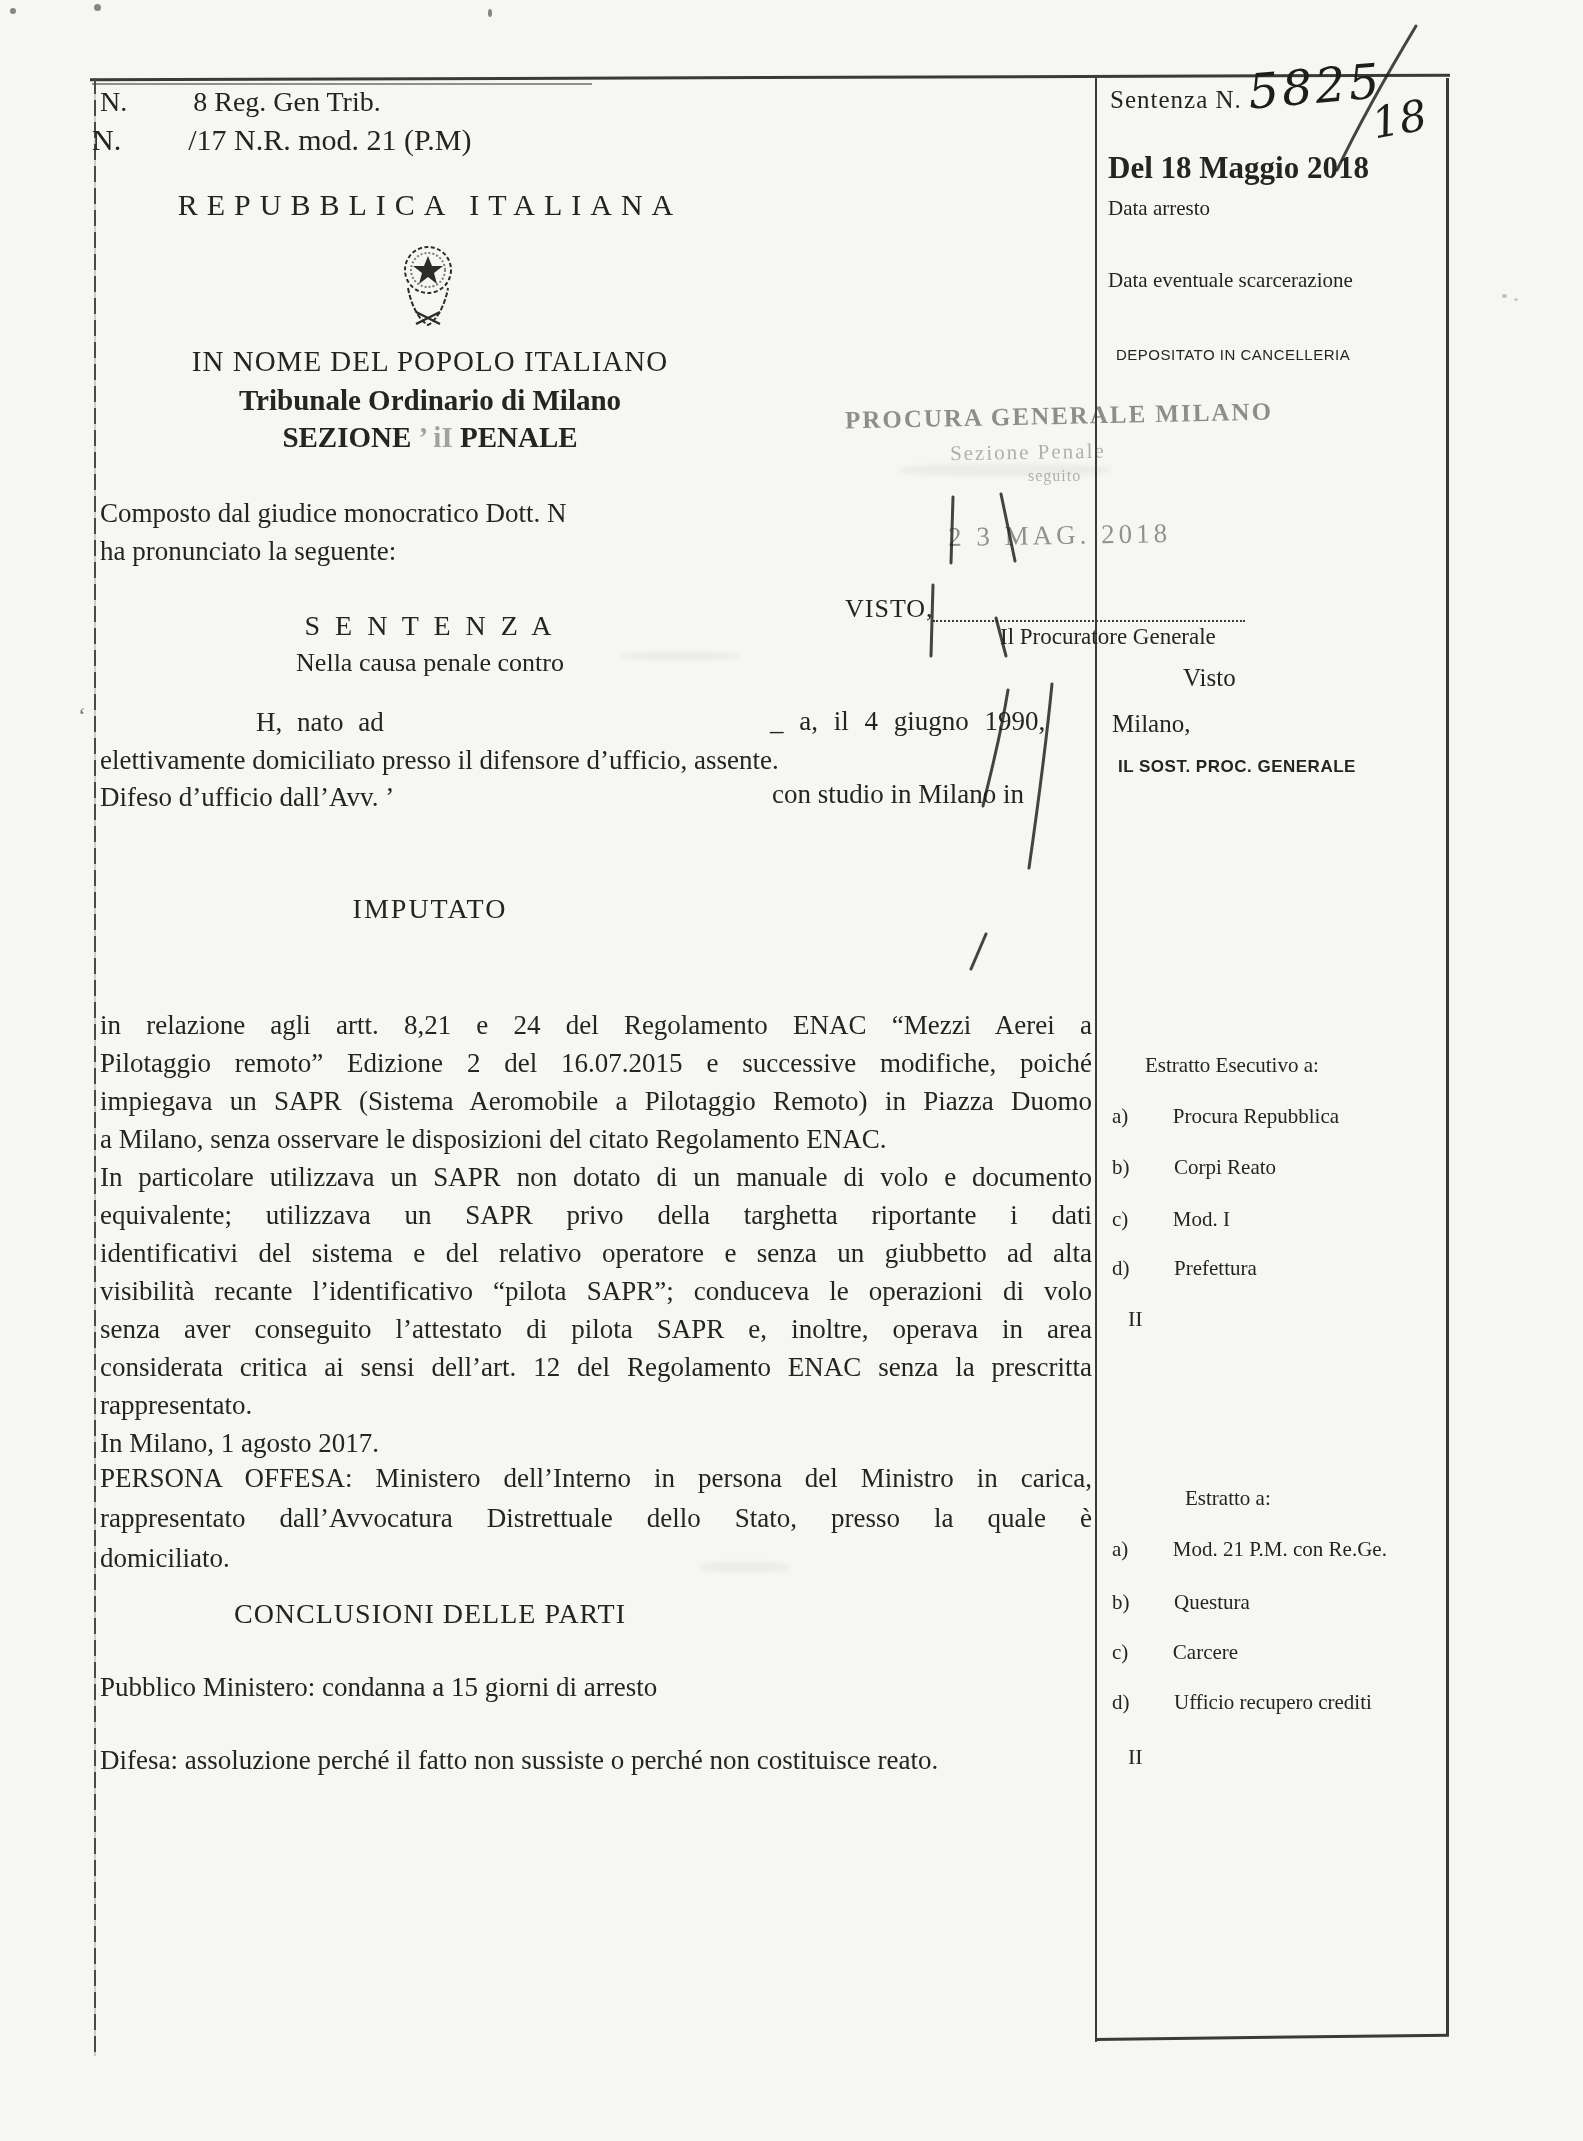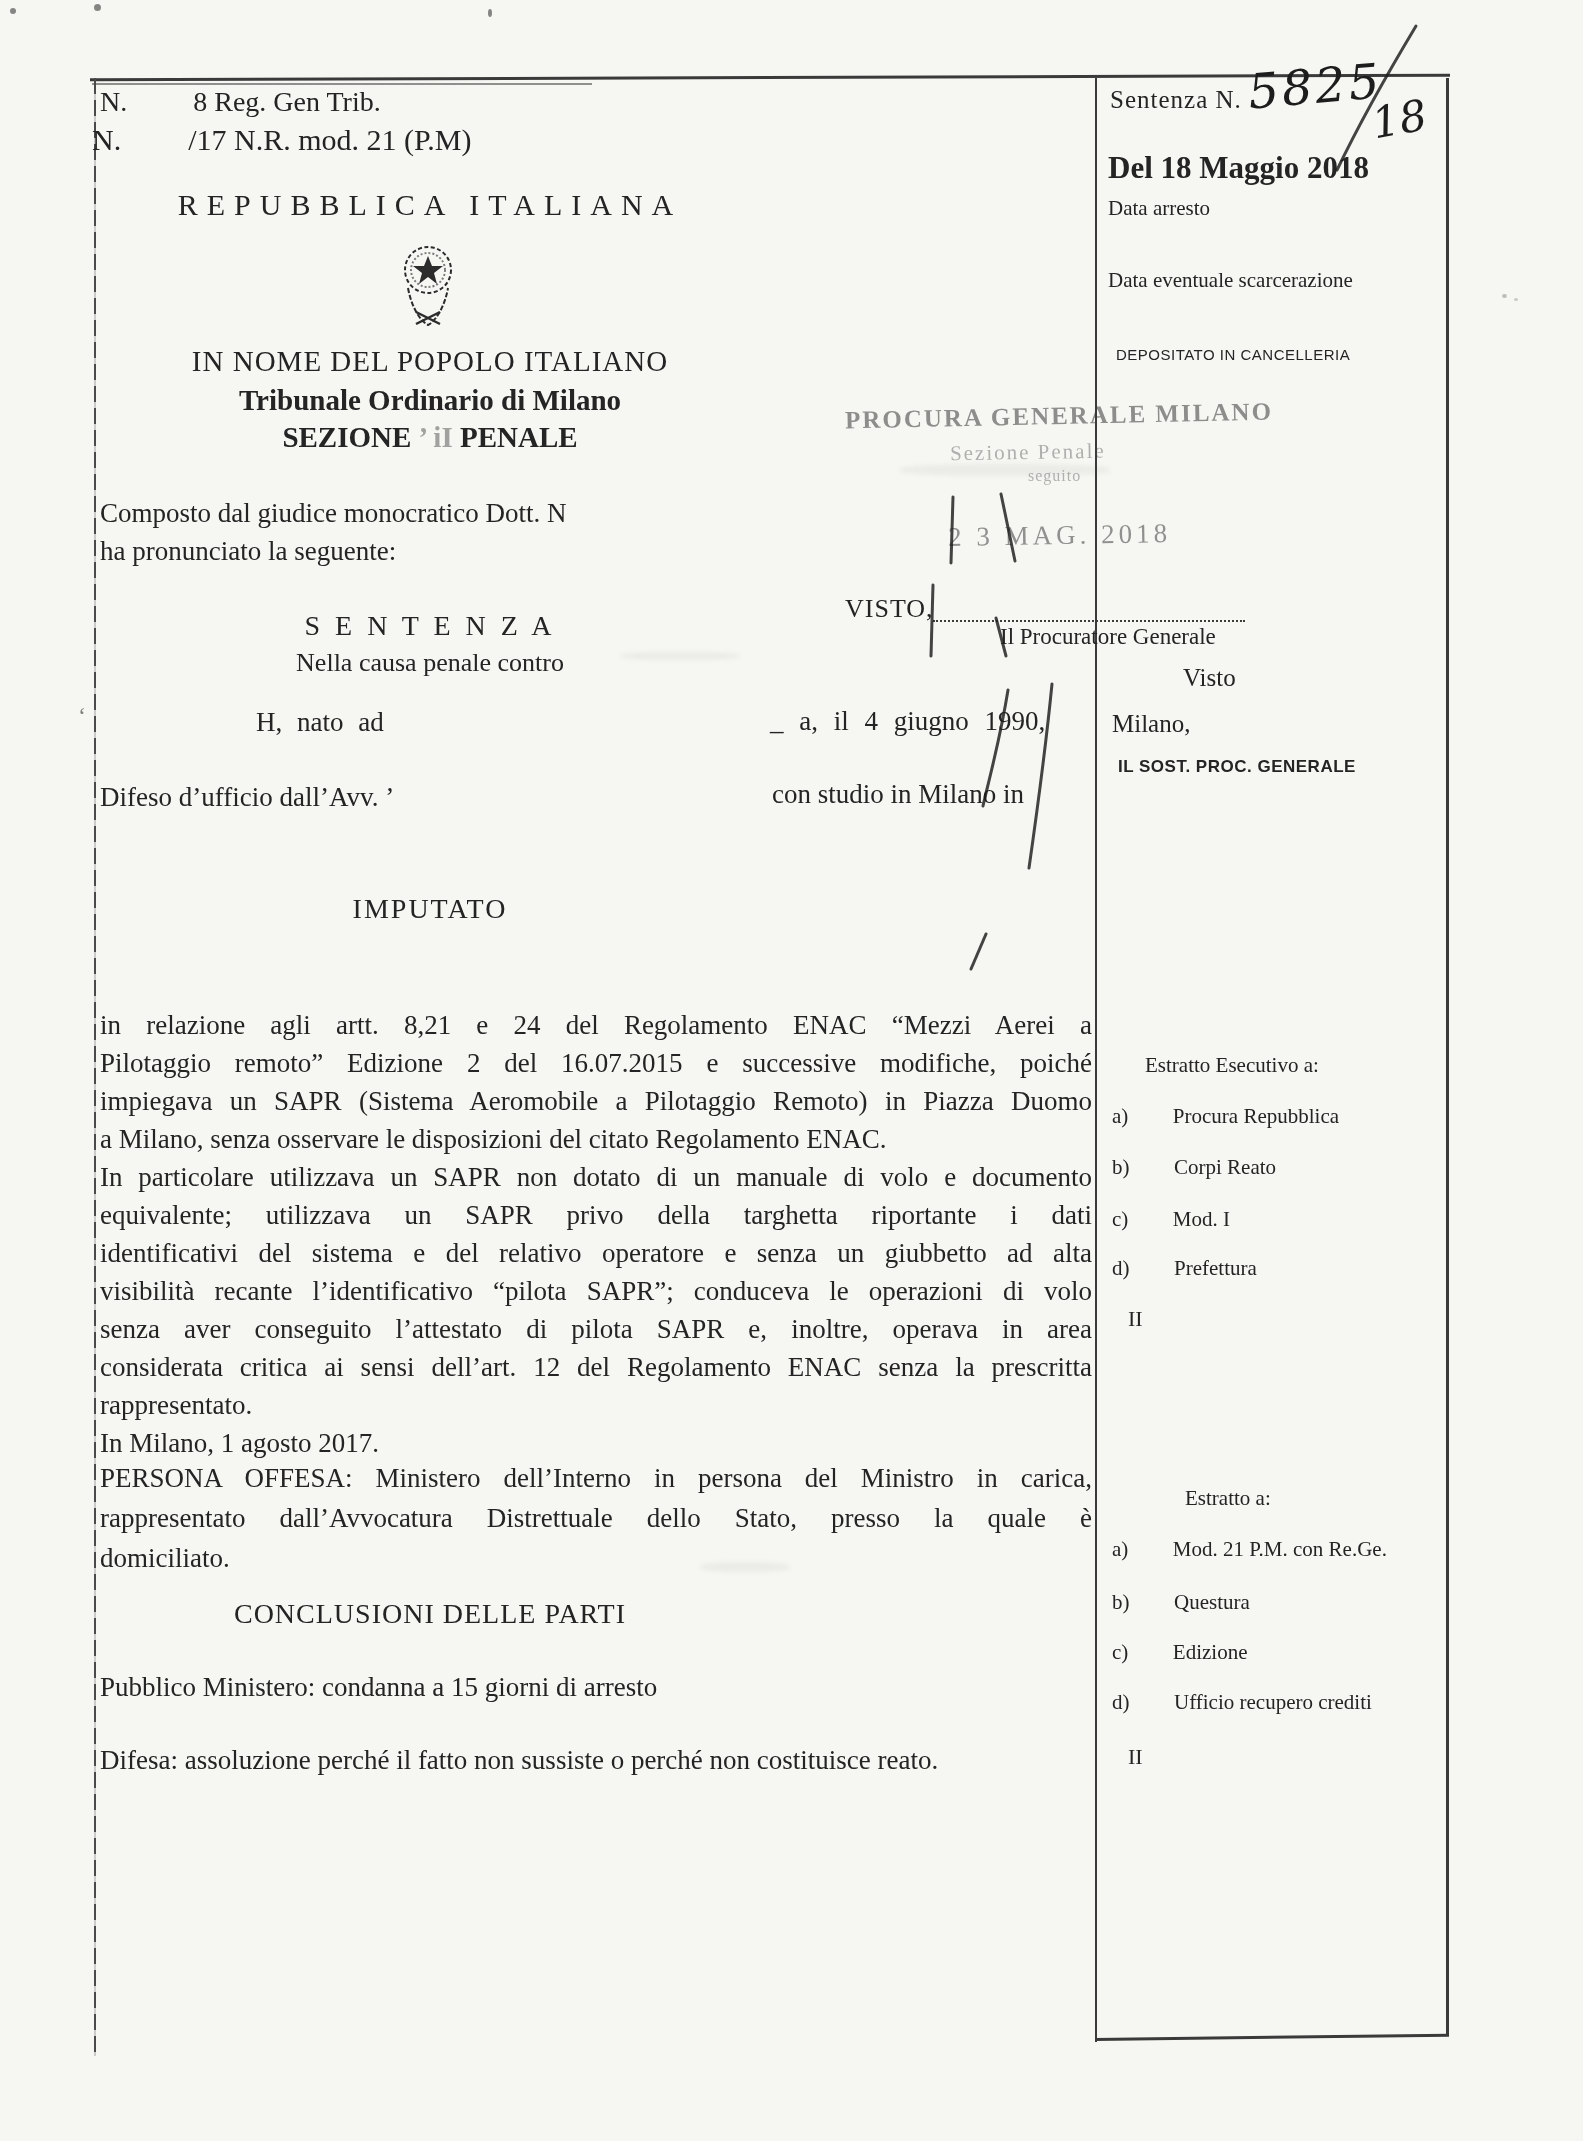--- a/index.html
+++ b/index.html
@@ -75,20 +75,21 @@
 
   <div class="abs" style="left:100px;top:498px;font-size:27px;">Composto dal giudice monocratico Dott. N</div>
   <div class="abs" style="left:100px;top:536px;font-size:27px;">ha pronunciato la seguente:</div>
 
   <div class="abs center-col" style="top:610px;font-size:28px;letter-spacing:4px;">S E N T E N Z A</div>
   <div class="abs center-col" style="top:648px;font-size:26px;">Nella causa penale contro</div>
 
   <div class="abs faded" style="left:78px;top:703px;font-size:24px;">‘</div>
   <div class="abs" style="left:256px;top:707px;font-size:27px;word-spacing:8px;">H,  nato  ad</div>
   <div class="abs" style="left:770px;top:706px;font-size:27px;word-spacing:9px;">_ a,  il  4  giugno  1990,</div>
+  <div class="abs" style="left:100px;top:745px;font-size:27px;">elettivamente domiciliato presso il difensore d’ufficio, assente.</div>
   <div class="abs" style="left:100px;top:782px;font-size:27px;">Difeso d’ufficio dall’Avv. ’</div>
   <div class="abs" style="left:772px;top:779px;font-size:27px;">con studio in Milano in</div>
 
   <div class="abs center-col" style="top:893px;font-size:28px;letter-spacing:2px;">IMPUTATO</div>
 
   <div class="abs body-line jl" style="top:1006px;">in relazione agli artt. 8,21 e 24 del Regolamento ENAC “Mezzi Aerei a</div>
   <div class="abs body-line jl" style="top:1044px;">Pilotaggio remoto” Edizione 2 del 16.07.2015 e successive modifiche, poiché</div>
   <div class="abs body-line jl" style="top:1082px;">impiegava un SAPR (Sistema Aeromobile a Pilotaggio Remoto) in Piazza Duomo</div>
   <div class="abs body-line" style="top:1120px;">a Milano, senza osservare le disposizioni del citato Regolamento ENAC.</div>
   <div class="abs body-line jl" style="top:1158px;">In particolare utilizzava un SAPR non dotato di un manuale di volo e documento</div>
@@ -160,21 +161,21 @@
     <span>Mod. 21 P.M. con Re.Ge.</span>
   </div>
   <div class="abs" style="left:1112px;top:1590px;font-size:21px;">
     <span>b)</span>
     <span style="display:inline-block;width:34px;"></span>
     <span>Questura</span>
   </div>
   <div class="abs" style="left:1112px;top:1640px;font-size:21px;">
     <span>c)</span>
     <span style="display:inline-block;width:34px;"></span>
-    <span>Edizione</span>
+    <span>Carcere</span>
   </div>
   <div class="abs" style="left:1112px;top:1690px;font-size:21px;">
     <span>d)</span>
     <span style="display:inline-block;width:34px;"></span>
     <span>Ufficio recupero crediti</span>
   </div>
   <div class="abs" style="left:1128px;top:1744px;font-size:22px;">II</div>
 
   <svg class="strokes" width="1583" height="2141" viewBox="0 0 1583 2141">
     <g fill="none" stroke="#1c1c1c" stroke-width="3" stroke-linecap="round" opacity=".82">

